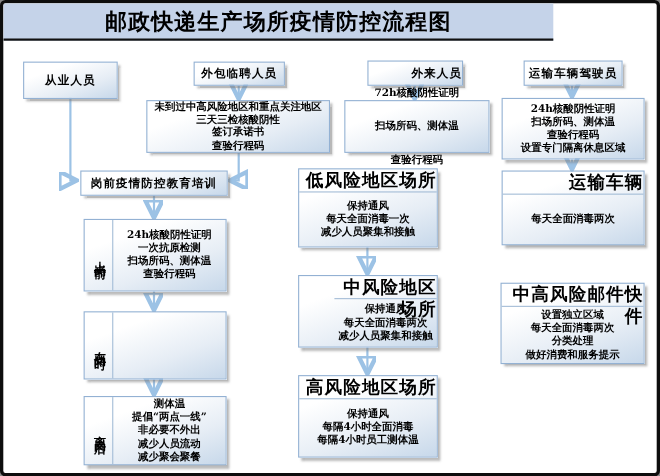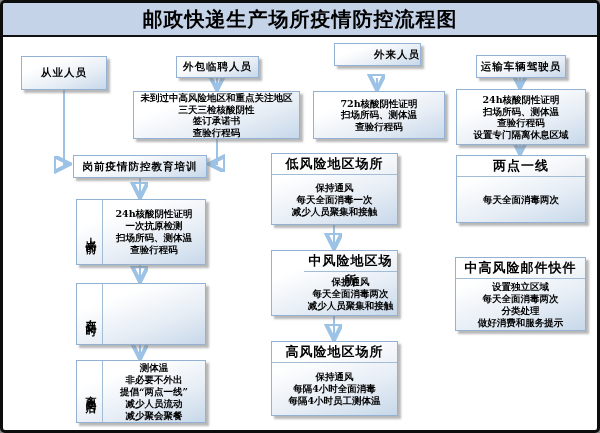--- a/index.html
+++ b/index.html
@@ -2,60 +2,60 @@
 <html><head>
 <meta charset="utf-8">
 <style>
   html,body{margin:0;padding:0;background:#888;}
   .page{
     position:relative;width:600px;height:433px;background:#ffffff;
     border:3px solid #0d0d0d;border-radius:5px;box-sizing:border-box;
     font-family:"DejaVu Serif","DejaVu Sans",serif;color:#000;overflow:hidden;
   }
   .title-bar{
-    position:absolute;left:0;top:0;width:594px;height:32px;
+    position:absolute;left:0;top:0;width:500px;height:32px;
     background:#c5d3e9;border-bottom:2px solid #111;
     font-size:20px;font-weight:bold;text-align:center;line-height:32px;
     letter-spacing:1px;
   }
   svg.connectors{position:absolute;left:0;top:0;width:594px;height:427px;pointer-events:none;}
   svg.connectors path{fill:none;stroke:#9cc2e5;stroke-width:2;}
   .node{
     position:absolute;box-sizing:border-box;
     background:linear-gradient(160deg,#ffffff 25%,#e6edf5 65%,#c7d8ea 100%);
     border:1px solid #93b1d3;
     box-shadow:3px 3px 2px rgba(125,125,125,0.55);
     font-weight:bold;
   }
   .hdr{display:flex;align-items:center;justify-content:center;font-size:10.5px;letter-spacing:1px;}
   .lines{display:flex;flex-direction:column;justify-content:center;text-align:center;}
   .lines .line{font-size:9.5px;line-height:12px;font-weight:bold;}
   .req{padding:2px 2px;}
   .req .line{line-height:11.5px;}
   .section{display:flex;flex-direction:column;}
   .section-title{
-    flex:0 0 auto;height:20px;line-height:20px;text-align:center;
-    font-size:13px;font-weight:bold;border-bottom:1px solid #a3bcd6;letter-spacing:1px;
+    flex:0 0 auto;height:20px;line-height:20px;text-align:right;
+    font-size:16px;font-weight:bold;border-bottom:1px solid #a3bcd6;letter-spacing:1px;
   }
   .section .lines{flex:1;}
   .stage{display:flex;flex-direction:row;}
   .stage-label{
     flex:0 0 25px;border-right:1px solid #a3bcd6;
     display:flex;align-items:center;justify-content:center;
     writing-mode:vertical-rl;text-orientation:upright;
     font-size:11px;font-weight:bold;letter-spacing:3px;
   }
   .stage .lines{flex:1;}
   
   #n-employee{left:18px;top:53px;width:86px;height:34px;}
   #n-outsourced{left:173px;top:53px;width:83px;height:22px;}
-  #n-external{left:331px;top:40px;width:87px;height:23px;padding-left:39px;}
+  #n-external{left:331px;top:52px;width:87px;height:23px;padding-left:39px;}
   #n-driver{left:473px;top:52px;width:90px;height:23px;}
   #n-outsourced-req{left:130px;top:88px;width:167px;height:48px;}
-  #n-external-req{left:310px;top:88px;width:132px;height:48px;}
+  #n-external-req{left:310px;top:88px;width:132px;height:48px;gap:19px;}
   #n-driver-req{left:453px;top:86px;width:130px;height:56px;}
   #n-training{left:70px;top:152px;width:134px;height:23px;font-size:10.5px;}
   #n-stage-before{left:73px;top:196px;width:130px;height:66px;}
   #n-stage-during{left:73px;top:280px;width:130px;height:62px;}
   #n-stage-after{left:73px;top:357px;width:130px;height:63px;}
   #n-risk-low{left:268px;top:150px;width:127px;height:72px;}
   #n-risk-mid{left:268px;top:247px;width:127px;height:66px;padding-left:32px;}
   #n-risk-high{left:268px;top:338px;width:127px;height:75px;}
   #n-vehicle{left:453px;top:152px;width:130px;height:68px;}
   #n-mail{left:452px;top:254px;width:131px;height:74px;}
@@ -120,22 +120,22 @@
         <div class="line">查验行程码</div>
       </div>
   </div>
   <div class="node stage" id="n-stage-during">
     <div class="stage-label">在岗时</div>
   </div>
   <div class="node stage" id="n-stage-after">
     <div class="stage-label">离岗后</div>
     <div class="lines">
         <div class="line">测体温</div>
+        <div class="line">提倡“两点一线”</div>
         <div class="line">非必要不外出</div>
-        <div class="line">提倡“两点一线”</div>
         <div class="line">减少人员流动</div>
         <div class="line">减少聚会聚餐</div>
       </div>
   </div>
 
   <div class="node section" id="n-risk-low">
     <div class="section-title">低风险地区场所</div>
     <div class="lines">
         <div class="line">保持通风</div>
         <div class="line">每天全面消毒一次</div>
@@ -153,21 +153,21 @@
   <div class="node section" id="n-risk-high">
     <div class="section-title">高风险地区场所</div>
     <div class="lines">
         <div class="line">保持通风</div>
         <div class="line">每隔4小时全面消毒</div>
         <div class="line">每隔4小时员工测体温</div>
       </div>
   </div>
 
   <div class="node section" id="n-vehicle">
-    <div class="section-title">两点一线</div>
+    <div class="section-title">运输车辆</div>
     <div class="lines">
         <div class="line">每天全面消毒两次</div>
       </div>
   </div>
 
   <div class="node section" id="n-mail">
     <div class="section-title">中高风险邮件快件</div>
     <div class="lines">
         <div class="line">设置独立区域</div>
         <div class="line">每天全面消毒两次</div>

